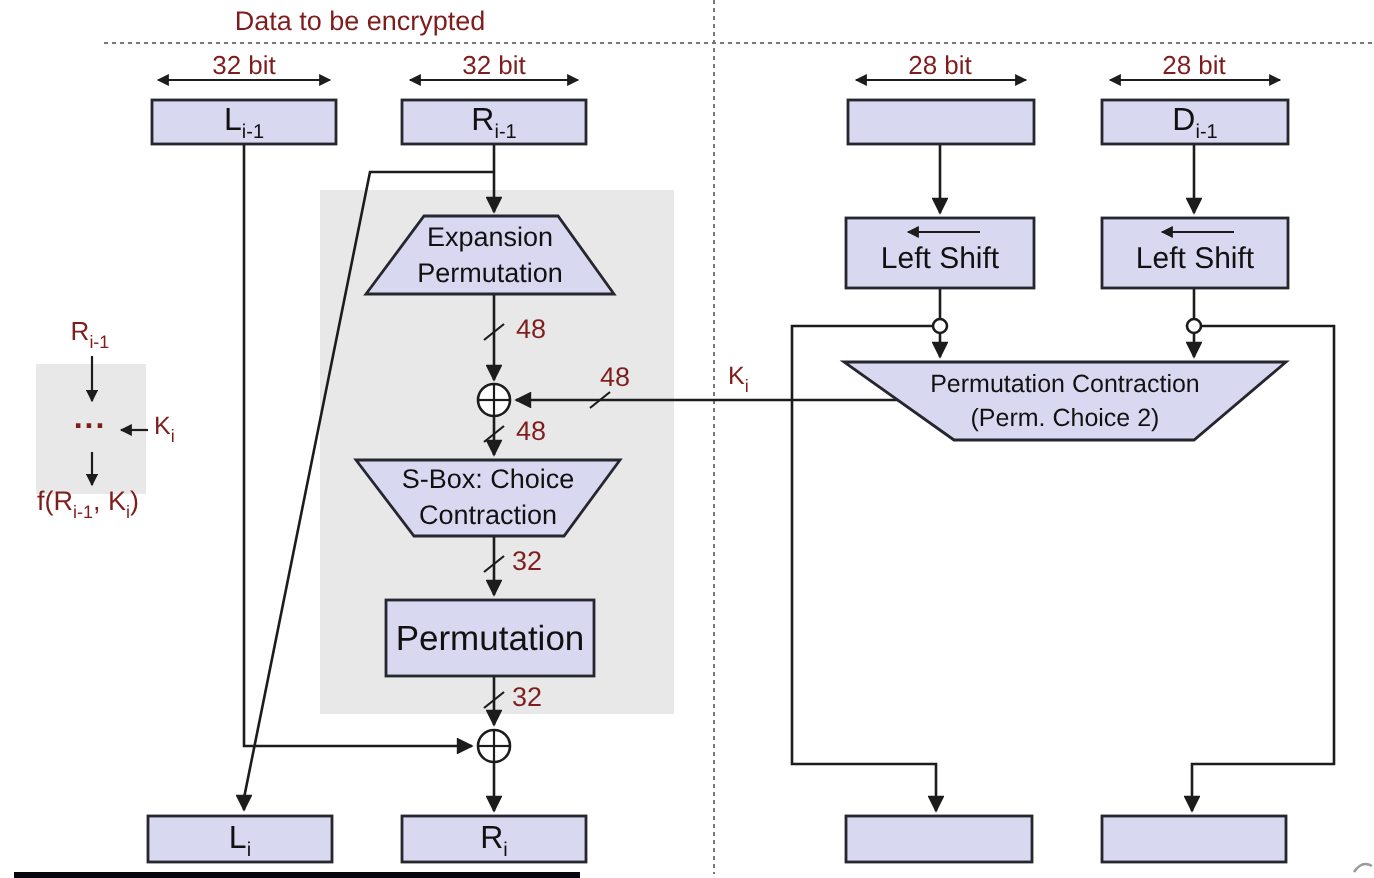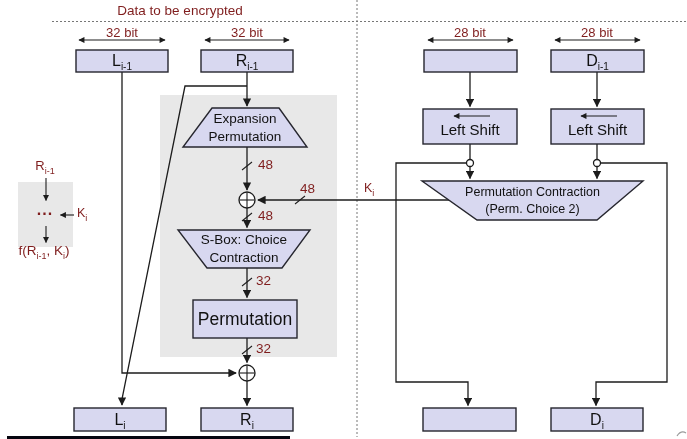--- a/index.html
+++ b/index.html
@@ -128,22 +128,20 @@
   <div class="boxlabel" style="left:76px;top:50px;width:92px;line-height:22px;">
     <span>L</span><span class="sb">i-1</span></div>
   <div class="boxlabel" style="left:201px;top:50px;width:92px;line-height:22px;">
     <span>R</span><span class="sb">i-1</span></div>
   <div class="boxlabel" style="left:551px;top:50px;width:93px;line-height:22px;">
     <span>D</span><span class="sb">i-1</span></div>
   <div class="boxlabel" style="left:74px;top:408px;width:92px;line-height:23px;">
     <span>L</span><span class="sb">i</span></div>
   <div class="boxlabel" style="left:201px;top:408px;width:92px;line-height:23px;">
     <span>R</span><span class="sb">i</span></div>
-  <div class="boxlabel" style="left:551px;top:408px;width:92px;line-height:23px;">
-    <span>D</span><span class="sb">i</span></div>
 
   <div class="blk" style="left:183px;top:108px;width:124px;height:39px;">
     <span>Expansion</span>
       <span>Permutation</span>
     </div>
   <div class="blk" style="left:178px;top:230px;width:132px;height:38px;">
     <span>S-Box: Choice</span>
       <span>Contraction</span>
     </div>
   <div class="boxlabel" style="left:193px;top:300px;width:104px;line-height:38px;font-size:17.5px;">Permutation</div>

